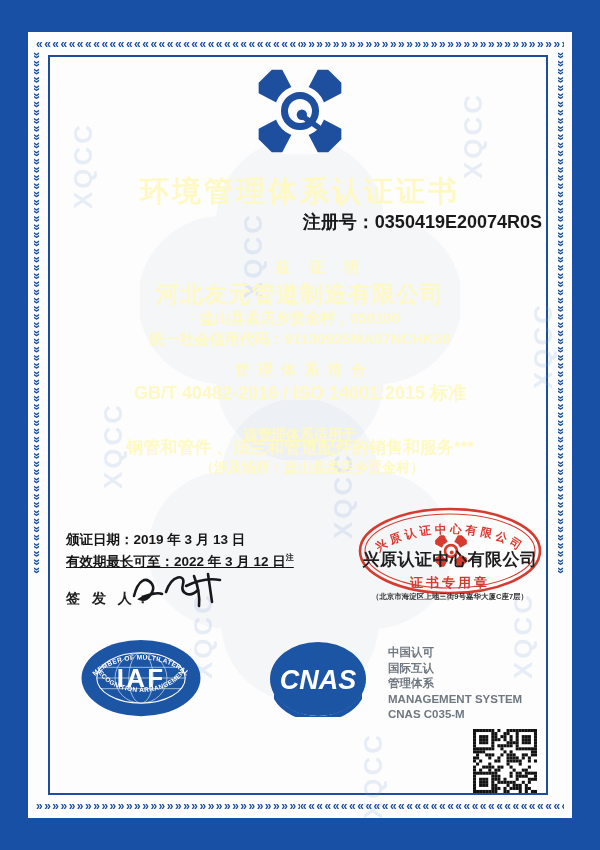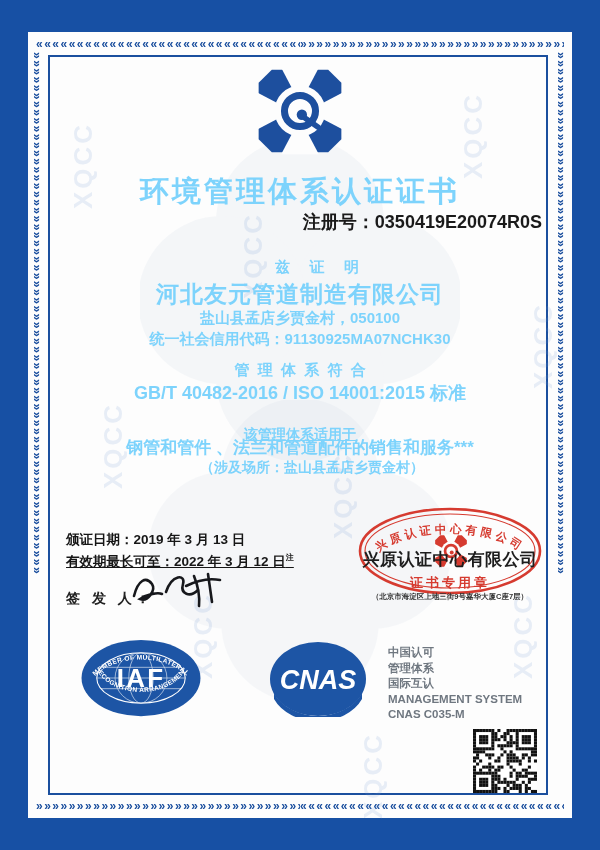--- a/index.html
+++ b/index.html
@@ -19,21 +19,21 @@
             transform-origin:0 0;}
   #chev-left{left:44px;}
   #chev-right{left:568px;}
   .innerline{position:absolute;left:48px;top:55px;width:500px;height:740px;
              border:2px solid #1b4f9e;box-sizing:border-box;}
   
   .wm{position:absolute;color:rgba(120,155,210,0.16);font-weight:bold;font-size:26px;
       letter-spacing:3px;transform:rotate(-90deg);pointer-events:none;}
   .quatrefoil{position:absolute;pointer-events:none;}
   
-  .c{position:absolute;left:50px;width:500px;text-align:center;color:#7dd3fc;}
+  .c{position:absolute;left:50px;width:500px;text-align:center;color:#fef9c3;}
   .title{top:172px;font-size:29px;font-weight:bold;letter-spacing:3px;}
   .regline{position:absolute;top:210px;left:50px;width:492px;text-align:right;
            font-size:18px;font-weight:bold;color:#1a1a1a;}
   .certify{top:258px;font-size:15px;font-weight:bold;letter-spacing:1.3em;text-indent:1.3em;margin-left:17px;}
   .company{top:279px;font-size:23px;font-weight:bold;letter-spacing:1px;}
   .addr{top:309px;font-size:15px;font-weight:600;}
   .credit{top:330px;font-size:15px;font-weight:bold;}
   .syshead{top:361px;font-size:15px;font-weight:bold;letter-spacing:0.55em;text-indent:0.55em;}
   .standard{top:381px;font-size:18px;font-weight:bold;}
   .scopehead{top:426px;font-size:14px;font-weight:bold;text-decoration:underline;}
@@ -196,22 +196,22 @@
     </text>
   </svg>
 
   <svg id="cnas-svg" width="100" height="76" viewBox="0 0 100 76">
     <ellipse cx="50" cy="38" rx="48" ry="37" fill="#1d55a5"></ellipse>
     <path d="M6,52 A48,37 0 0 0 50,75 A48,37 0 0 0 94,52 L94,58 A48,37 0 0 1 6,58 Z" fill="#1d55a5"></path>
     <text x="50" y="48" text-anchor="middle" font-size="27" font-weight="bold" font-style="italic" fill="#ffffff">CNAS</text>
   </svg>
   <div class="cnas-text">
     <div>中国认可</div>
+    <div>国际互认</div>
     <div>管理体系</div>
-    <div>国际互认</div>
     <div>MANAGEMENT SYSTEM</div>
     <div>CNAS C035-M</div>
   </div>
 
 
   <div id="qr-box">
     <svg id="qr-svg" width="64" height="64" viewBox="0 0 63 63">
         <rect x="0" y="0" width="3" height="3" fill="#111"></rect>
         <rect x="3" y="0" width="3" height="3" fill="#111"></rect>
         <rect x="6" y="0" width="3" height="3" fill="#111"></rect>

